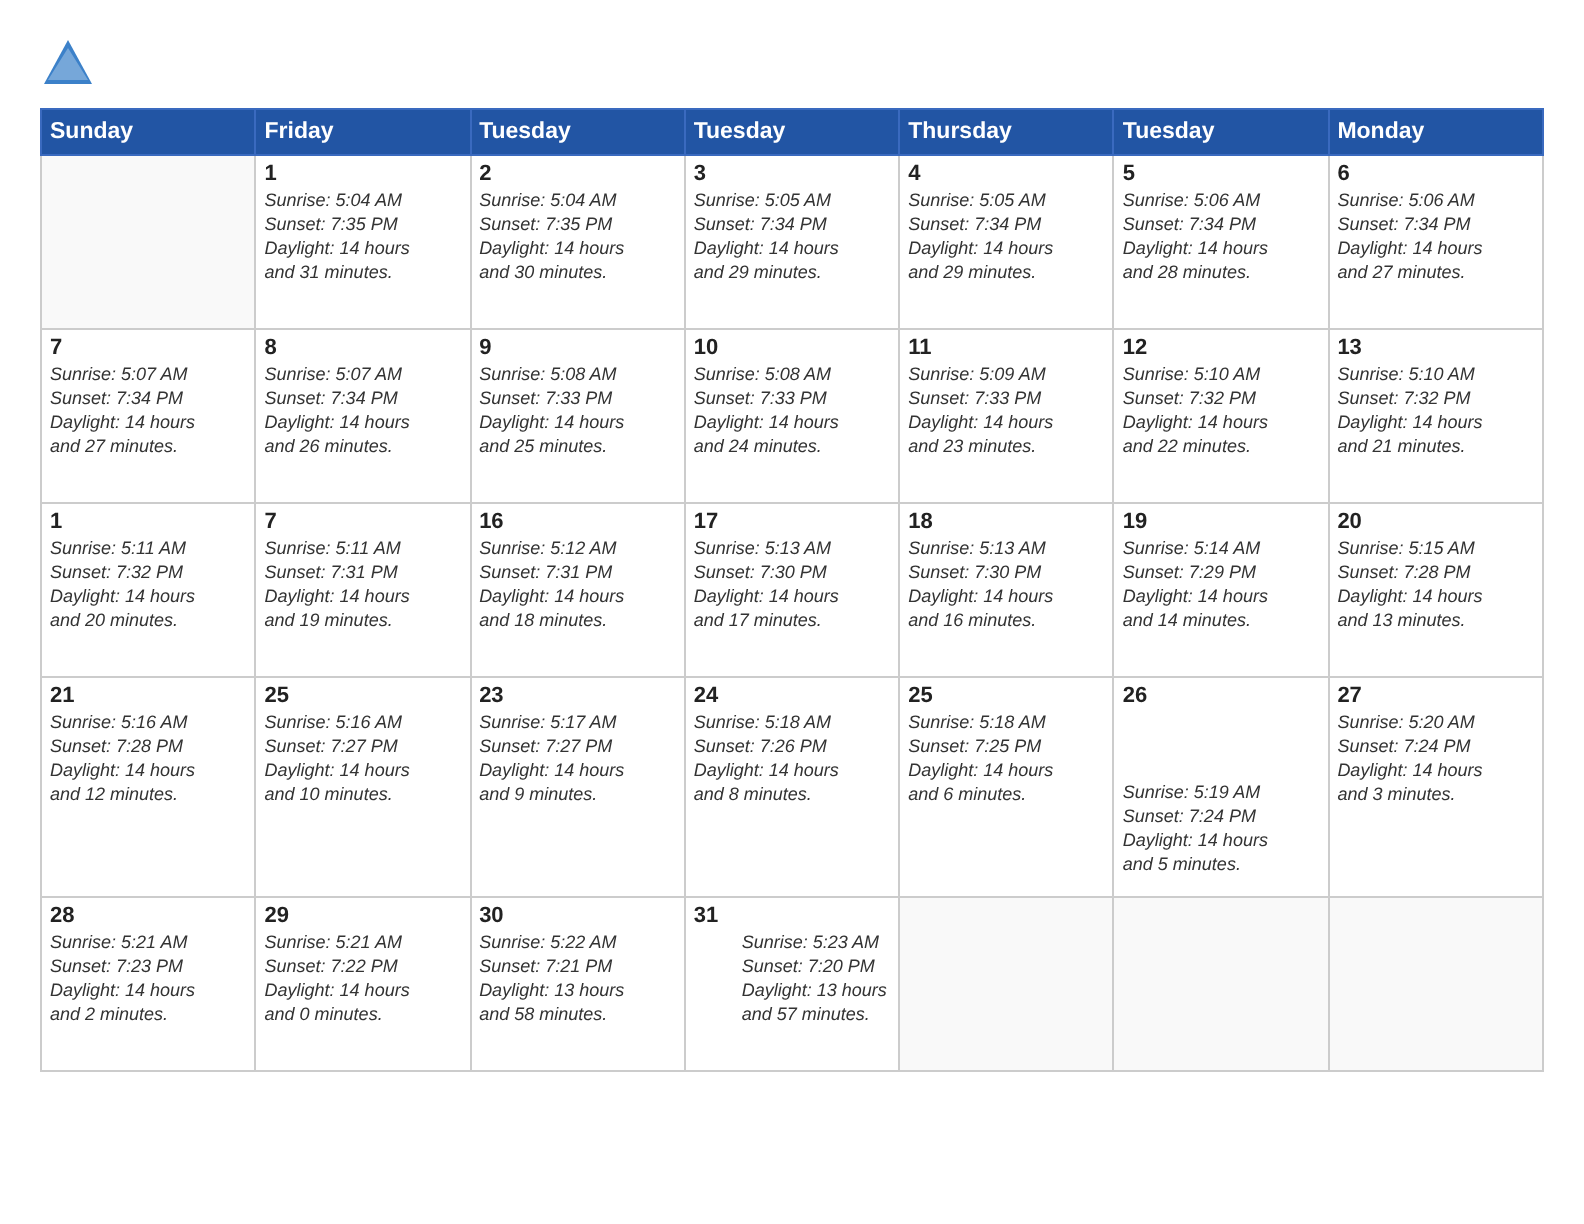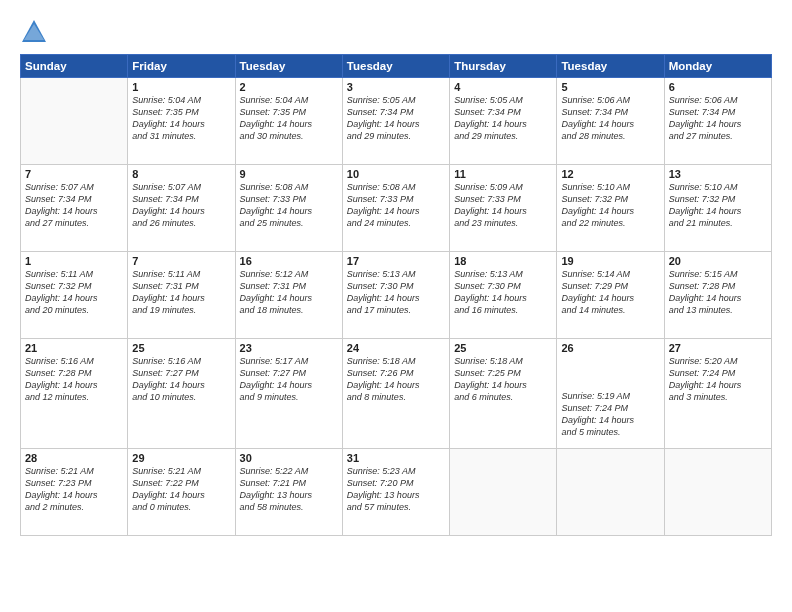--- a/index.html
+++ b/index.html
@@ -351,21 +351,21 @@
           </td>
           <td>
             <span class="day-num">30</span>
             <div class="day-info" style="white-space: pre-line;">Sunrise: 5:22 AM
 Sunset: 7:21 PM
 Daylight: 13 hours
 and 58 minutes.</div>
           </td>
           <td>
             <span class="day-num">31</span>
-            <div class="day-info" style="white-space: pre-line;">Sunrise: 5:23 AM
+            <div class="day-info" style="white-space: pre-line; margin-left: 24px;">Sunrise: 5:23 AM
 Sunset: 7:20 PM
 Daylight: 13 hours
 and 57 minutes.</div>
           </td>
           <td class="empty"></td>
           <td class="empty"></td>
           <td class="empty"></td>
         </tr>
       </tbody>
   </table>

